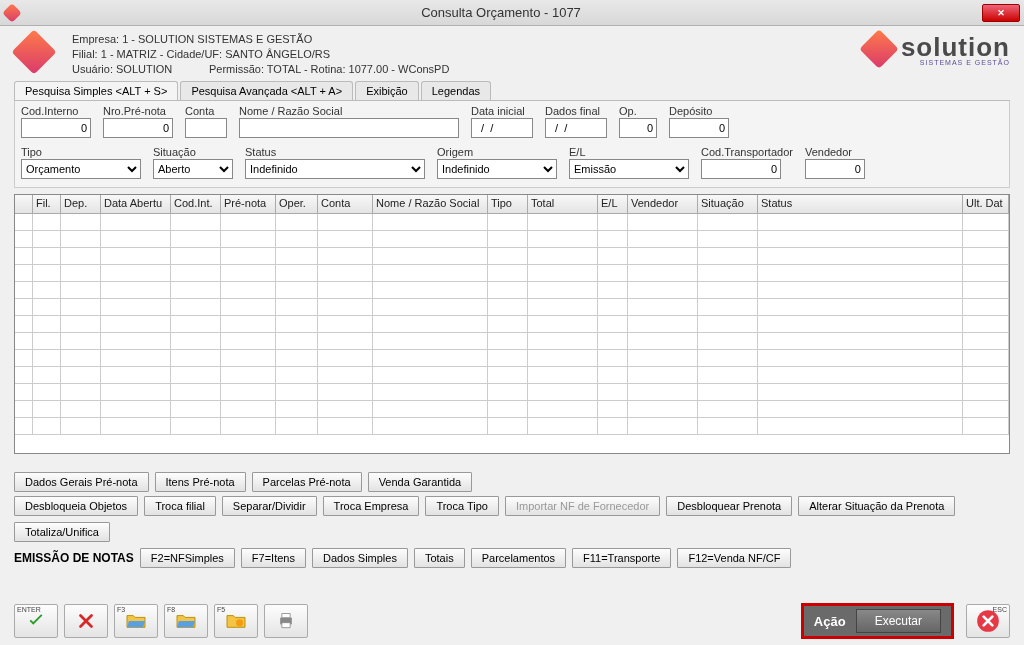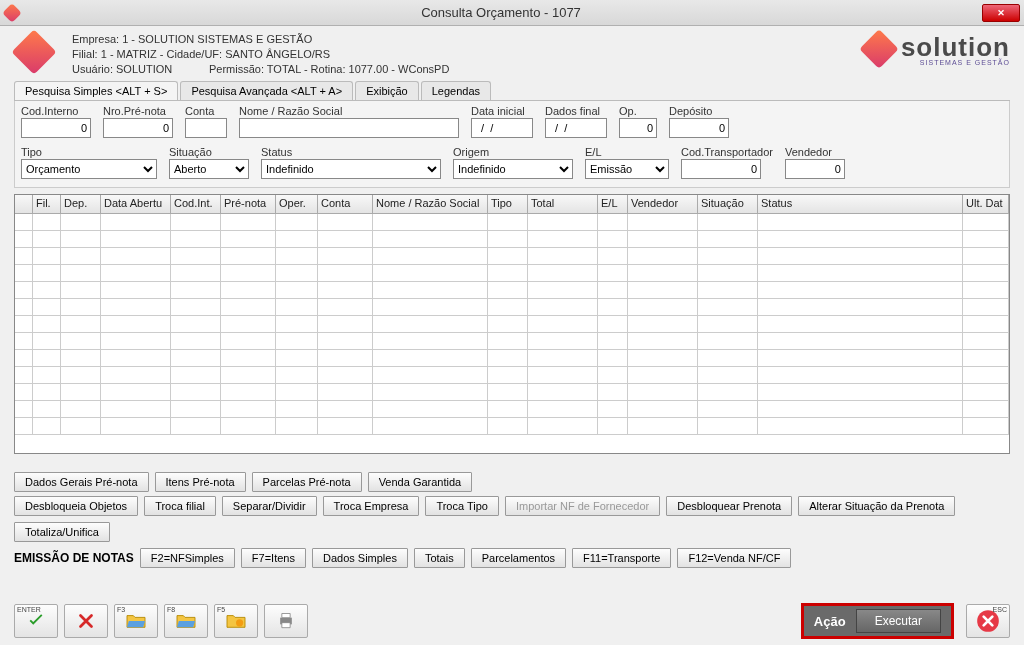--- a/index.html
+++ b/index.html
@@ -119,37 +119,37 @@
     </div>
   <div class="fcol">
       <span class="flabel">Depósito</span>
     <input class="txt right" style="width: 60px;" value="0">
     </div>
 
   <div style="flex-basis:100%; height:0;"></div>
 
   <div class="fcol">
       <span class="flabel">Tipo</span>
-    <select class="sel" style="width:136px"><option>Orçamento</option></select>
+    <select class="sel" style="width:120px"><option>Orçamento</option></select>
     </div>
   <div class="fcol">
       <span class="flabel">Situação</span>
     <select class="sel" style="width:80px"><option>Aberto</option></select>
     </div>
   <div class="fcol">
       <span class="flabel">Status</span>
     <select class="sel" style="width:180px"><option>Indefinido</option></select>
     </div>
   <div class="fcol">
       <span class="flabel">Origem</span>
     <select class="sel" style="width:120px"><option>Indefinido</option></select>
     </div>
   <div class="fcol">
       <span class="flabel">E/L</span>
-    <select class="sel" style="width:84px"><option>Emissão</option></select>
+    <select class="sel" style="width:120px"><option>Emissão</option></select>
     </div>
   <div class="fcol">
       <span class="flabel">Cod.Transportador</span>
     <input class="txt right" style="width: 80px;" value="0">
     </div>
   <div class="fcol">
       <span class="flabel">Vendedor</span>
     <input class="txt right" style="width: 60px;" value="0">
     </div>
 </div>

